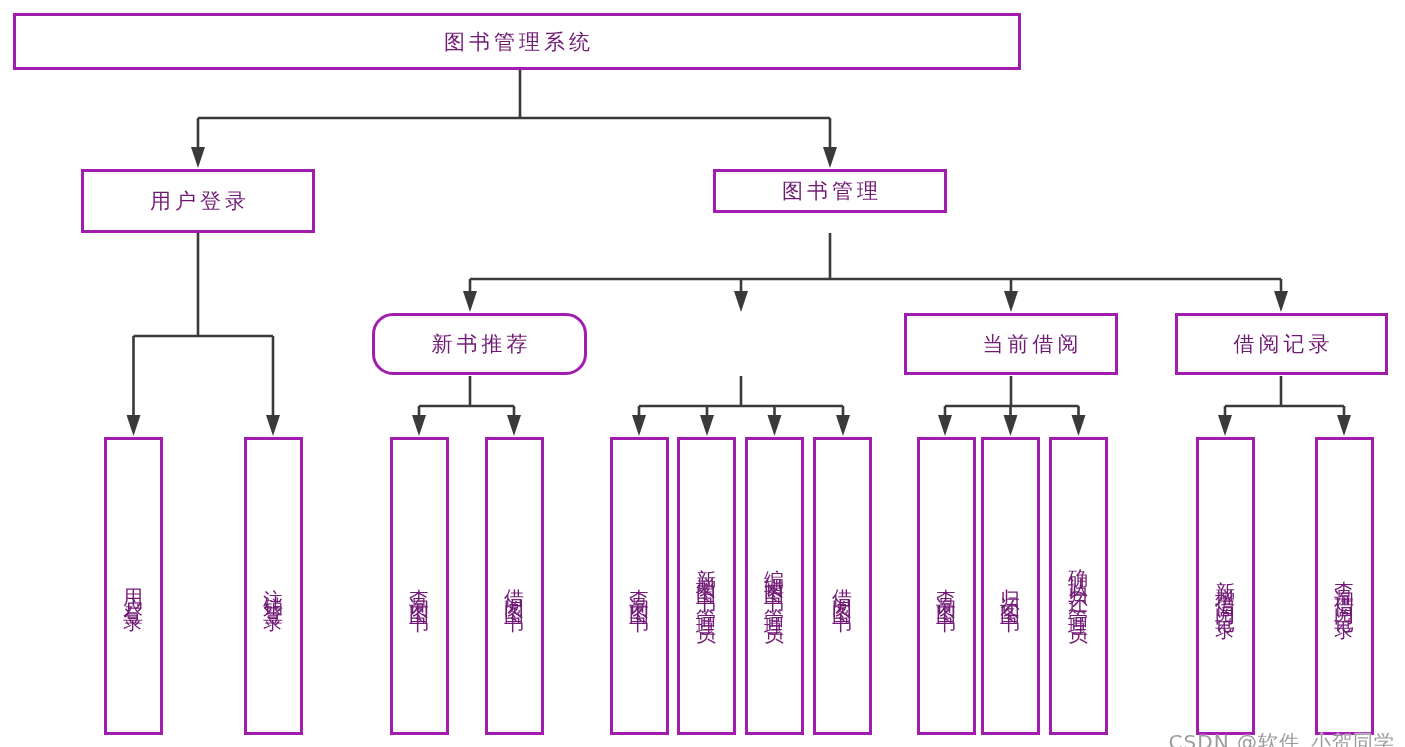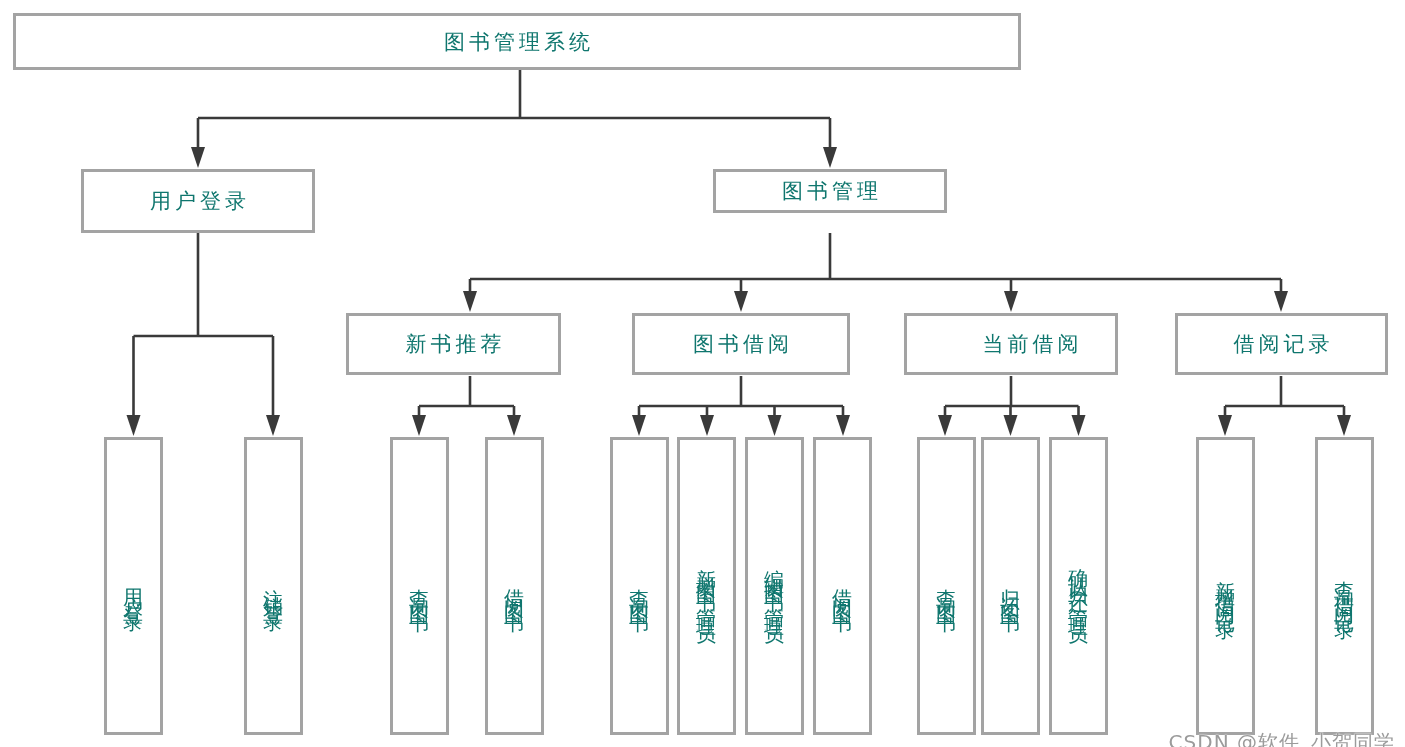--- a/index.html
+++ b/index.html
@@ -8,22 +8,22 @@
     width:1405px;height:747px;
     background:#ffffff;
     font-family:"DejaVu Sans", sans-serif;
     overflow:hidden;
   }
   svg.connectors{position:absolute;left:0;top:0;z-index:0;}
   .node{
     position:absolute;
     box-sizing:border-box;
     background:#ffffff;
-    border:3px solid #a3a3a3;
-    color:#0f766e;
+    border:3px solid #a21caf;
+    color:#701a75;
     display:flex;
     align-items:center;
     justify-content:center;
     z-index:1;
   }
   .h-node{
     font-size:21px;
     letter-spacing:4px;
     padding-left:4px; 
     white-space:nowrap;
@@ -93,22 +93,21 @@
       <polygon points="1218,415 1232,415 1225,436"></polygon>
       <polygon points="1337,415 1351,415 1344,436"></polygon>
     </g>
   </svg>
 
   <div class="node h-node" style="left:13px;top:13px;width:1008px;height:57px;">图书管理系统</div>
 
   <div class="node h-node" style="left:81px;top:169px;width:234px;height:64px;">用户登录</div>
   <div class="node h-node" style="left:713px;top:169px;width:234px;height:44px;">图书管理</div>
 
-  <div class="node h-node" style="left:346px;top:313px;width:215px;height:62px;">新书推荐</div>
-  <div class="node h-node" style="left:632px;top:313px;width:218px;height:62px;">图书借阅</div>
+  <div class="node h-node" style="left:372px;top:313px;width:215px;height:62px;border-radius:21px;">新书推荐</div>
   <div class="node h-node" style="left:904px;top:313px;width:214px;height:62px;padding-left:43px;">当前借阅</div>
   <div class="node h-node" style="left:1175px;top:313px;width:213px;height:62px;">借阅记录</div>
 
   <div class="node leaf" style="left:104px;top:437px;width:59px;height:298px;">用户登录</div>
   <div class="node leaf" style="left:244px;top:437px;width:59px;height:298px;">注销登录</div>
 
   <div class="node leaf" style="left:390px;top:437px;width:59px;height:298px;">查询图书</div>
   <div class="node leaf" style="left:485px;top:437px;width:59px;height:298px;">借阅图书</div>
 
   <div class="node leaf" style="left:610px;top:437px;width:59px;height:298px;">查询图书</div>

